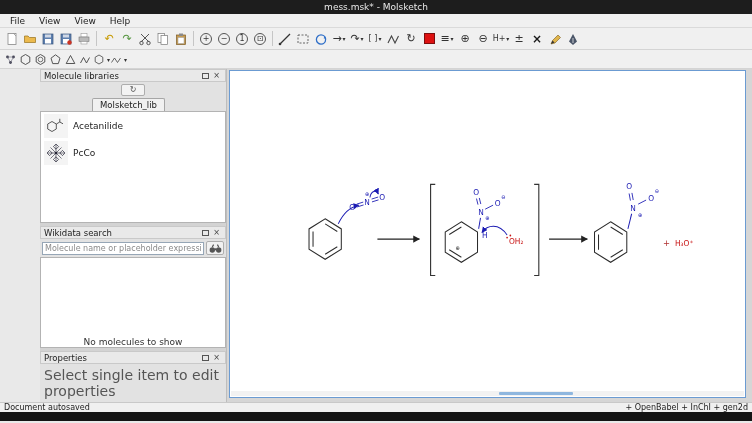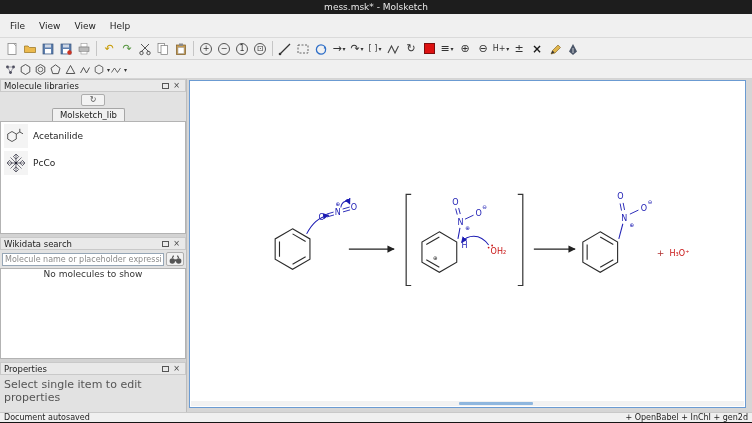--- a/index.html
+++ b/index.html
@@ -1,58 +1,58 @@
 <!DOCTYPE html>
 <html><head>
 <meta charset="utf-8">
 <style>
   *{box-sizing:border-box;margin:0;padding:0;}
   html,body{width:752px;height:423px;}
   body{font-family:"DejaVu Sans","Liberation Sans",sans-serif;background:#e9e9e9;overflow:hidden;font-size:9px;color:#222;position:relative;}
   .titlebar{height:14px;background:#1d1d1d;color:#e8e8e8;display:flex;align-items:center;justify-content:center;font-size:9px;}
-  .menubar{height:24px;background:#f0f0f0;border-bottom:1px solid #dadada;display:flex;align-items:center;padding-left:3px;}
+  .menubar{height:14px;background:#f0f0f0;border-bottom:1px solid #dadada;display:flex;align-items:center;padding-left:3px;}
   .menu-item{padding:2px 7px;cursor:default;}
   .tb{background:#f0f0f0;border-bottom:1px solid #d4d4d4;display:flex;align-items:center;padding:0 3px;}
   .tb1{height:22px;}
   .tb2{height:19px;}
   .tbtn{min-width:18px;height:18px;display:inline-flex;align-items:center;justify-content:center;border-radius:2px;}
   .tbtn2{min-width:15px;height:15px;display:inline-flex;align-items:center;justify-content:center;}
   .sep{width:1px;height:15px;background:#c6c6c6;margin:0 3px;}
   .dd{font-size:6px;color:#333;margin-left:1px;}
   .glyph{font-size:11px;color:#333;}
   .g-undo{color:#c79a00;}
   .g-redo{color:#55953f;}
   .g-del{font-weight:bold;font-size:12px;color:#1a1a1a;}
   .zoomc{width:12px;height:12px;border:1px solid #555;border-radius:50%;font-size:8px;line-height:10px;text-align:center;color:#333;}
   .swatch{width:11px;height:11px;background:#dd1111;border:1px solid #7d0d0d;}
   .txtbtn{font-size:8px;color:#333;}
-  .main{display:flex;height:333px;}
+  .main{display:flex;height:333px;margin-left:40px;}
   .sidebar{width:187px;background:#e2e2e2;display:flex;flex-direction:column;border-right:1px solid #bdbdbd;}
   .panel{display:flex;flex-direction:column;border-bottom:3px solid #d3d3d3;}
   .panel-h{height:13px;background:#e9e9e9;border:1px solid #c9c9c9;display:flex;align-items:center;padding:0 3px;font-size:8.5px;flex:none;}
   .panel-h .t{flex:1;}
   .ph-btn{width:11px;height:11px;display:inline-flex;align-items:center;justify-content:center;font-size:8px;color:#444;}
   .lib{height:158px;}
   .lib-toolrow{height:16px;display:flex;align-items:center;justify-content:center;flex:none;}
   .lib-btn{width:24px;height:12px;border:1px solid #adadad;border-radius:2px;background:#f3f3f3;font-size:8px;line-height:10px;text-align:center;color:#555;}
   .tabrow{height:14px;display:flex;align-items:flex-end;padding-left:52px;border-bottom:1px solid #b3b3b3;flex:none;}
   .tab{background:#f1f1f1;border:1px solid #a6a6a6;border-bottom:none;border-radius:2px 2px 0 0;padding:1px 7px;font-size:8.5px;}
   .liblist{flex:1;background:#ffffff;border:1px solid #b3b3b3;border-top:none;overflow:hidden;}
   .libitem{height:27px;display:flex;align-items:center;gap:5px;padding-left:3px;}
   .libitem.sel{background:#3079c5;color:#fff;}
   .thumb{width:24px;height:24px;background:#f4f4f4;display:flex;align-items:center;justify-content:center;flex:none;}
   .sel .thumb{background:#bcd2ee;}
   .wiki{height:125px;}
   .searchrow{height:18px;display:flex;align-items:center;gap:2px;padding:2px;flex:none;}
   .searchrow input{flex:1;height:13px;border:1px solid #96a6b6;font-size:8px;padding:0 2px;font-family:inherit;background:#fff;color:#222;}
   .searchrow input::placeholder{color:#8a8a8a;}
   .bin-btn{width:18px;height:14px;border:1px solid #aeaeae;background:#f1f1f1;border-radius:2px;display:inline-flex;align-items:center;justify-content:center;}
-  .results{flex:1;background:#fff;border:1px solid #b3b3b3;display:flex;align-items:flex-start;justify-content:center;color:#333;}
+  .results{flex:1;background:#fff;border:1px solid #b3b3b3;display:flex;align-items:flex-end;justify-content:center;color:#333;}
   .props{flex:1;border-bottom:none;}
-  .props-hint{flex:1;padding:3px 4px;color:#555;font-size:11px;}
+  .props-hint{flex:1;padding:3px 4px;color:#555;font-size:14px;}
   .canvas-wrap{flex:1;padding:1px 6px 4px 2px;background:#d6d6d6;}
   .canvas{width:100%;height:100%;background:#fff;border:1px solid #6b9bd2;position:relative;}
   .rxn{position:absolute;left:0;top:0;width:100%;height:100%;}
   .hscroll{position:absolute;left:1px;right:1px;bottom:1px;height:5px;background:#f2f2f2;}
   .hthumb{position:absolute;left:268px;top:1px;width:74px;height:3px;background:#8fb7df;border-radius:1px;}
   .statusbar{height:10px;background:#f0f0f0;border-top:1px solid #c9c9c9;display:flex;align-items:center;justify-content:space-between;padding:0 4px;font-size:8px;}
   .taskbar{height:9px;background:#141414;}
 </style>
 </head>
 <body>

